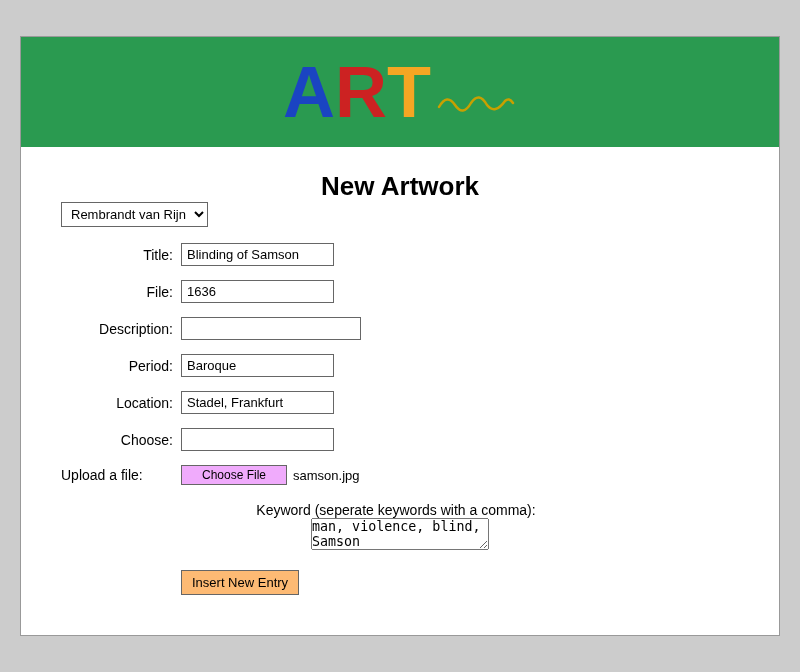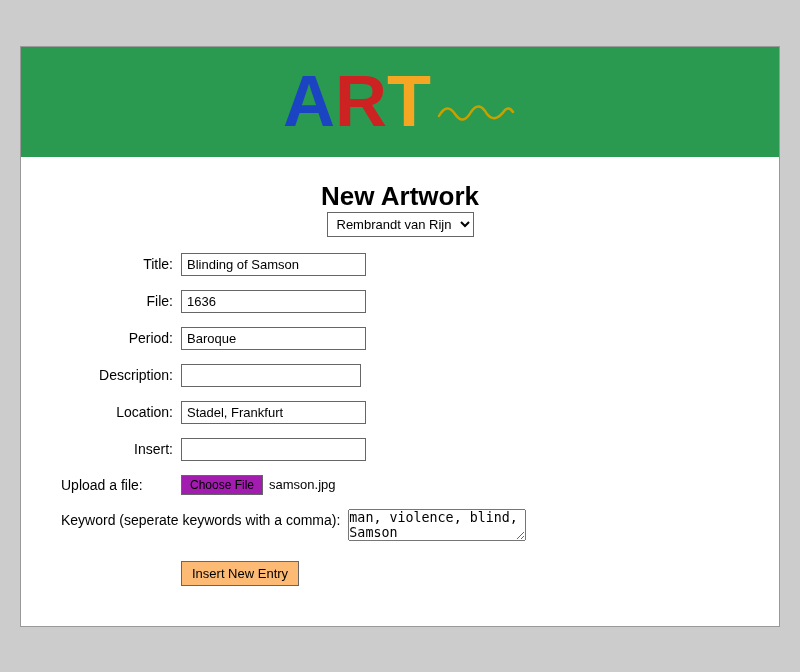--- a/index.html
+++ b/index.html
@@ -90,32 +90,32 @@
       color: #000;
       min-width: 120px;
       text-align: right;
       padding-right: 8px;
     }
 
     .form-row input[type="text"] {
       border: 1px solid #666;
       padding: 3px 5px;
       font-size: 13px;
-      width: 185px;
+      width: 153px;
     }
 
     .form-row select {
       font-size: 13px;
       padding: 3px 5px;
       border: 1px solid #666;
       background: white;
     }
 
     .artist-row {
-      justify-content: center;
+      justify-content: flex-start;
       margin-bottom: 16px;
     }
 
     .file-row {
       display: flex;
       align-items: center;
       margin-bottom: 14px;
     }
 
     .file-row label {
@@ -126,22 +126,23 @@
       padding-right: 8px;
     }
 
     .file-row .file-info {
       font-size: 13px;
       margin-left: 6px;
     }
 
     .keyword-row {
       display: flex;
-      align-items: flex-start;
+      align-items: center;
       margin-bottom: 20px;
+      flex-direction: column;
     }
 
     .keyword-row label {
       font-size: 14px;
       color: #000;
       min-width: 120px;
       text-align: right;
       padding-right: 8px;
       padding-top: 3px;
     }
@@ -155,23 +156,23 @@
     .submit-btn {
       font-size: 13px;
       padding: 4px 10px;
       border: 1px solid #666;
       background: #fdba74;
       cursor: pointer;
     }
 
     .choose-file-btn {
       font-size: 12px;
-      padding: 2px 8px;
-      border: 1px solid #666;
-      background: #a21caf;
+      padding: 2px 20px;
+      border: 1px solid #666;
+      background: #f0abfc;
       cursor: pointer;
     }
 
     
     .squiggle-svg {
       width: 80px;
       height: 30px;
     }
   </style>
 </head>
@@ -208,37 +209,37 @@
       <label>Title:</label>
       <input type="text" value="Blinding of Samson" style="">
     </div>
 
     <div class="form-row">
       <label>File:</label>
       <input type="text" value="1636" style="">
     </div>
 
     <div class="form-row">
+      <label>Description:</label>
+      <input type="text" value="" style="width: 180px;">
+    </div>
+
+    <div class="form-row">
       <label>Period:</label>
       <input type="text" value="Baroque" style="">
     </div>
 
-    <div class="form-row">
-      <label>Description:</label>
-      <input type="text" value="" style="width: 180px;">
-    </div>
-
 
     <div class="form-row">
       <label>Location:</label>
       <input type="text" value="Stadel, Frankfurt" style="">
     </div>
 
     <div class="form-row">
-      <label>Insert:</label>
+      <label>Choose:</label>
       <input type="text" value="" style="">
     </div>
 
     <div class="file-row">
       <label>Upload a file:</label>
       <button class="choose-file-btn">Choose File</button>
       <span class="file-info">samson.jpg</span>
     </div>
 
     <div class="keyword-row">

